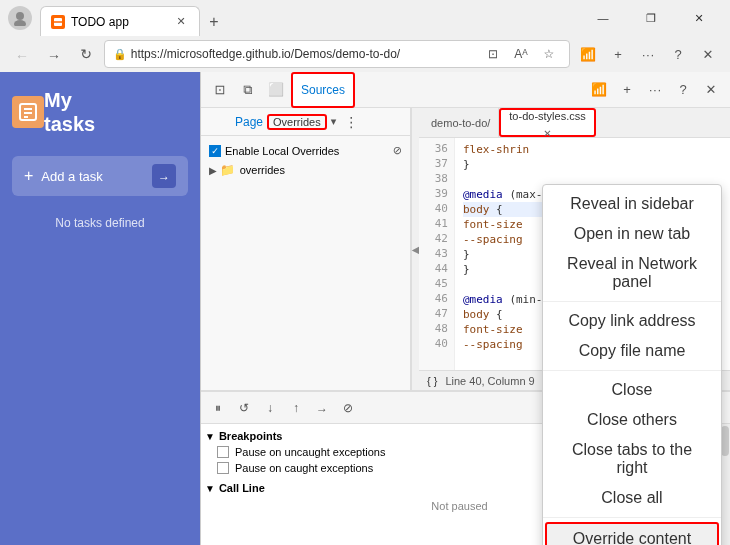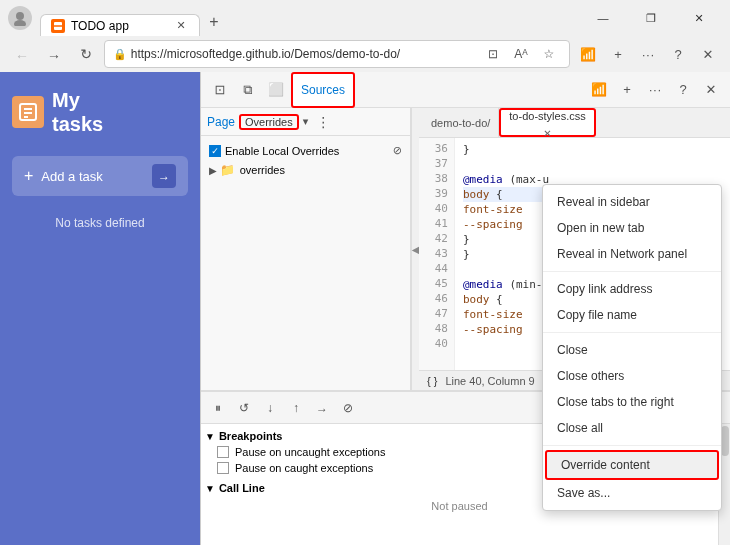--- a/index.html
+++ b/index.html
@@ -5,21 +5,21 @@
     * { box-sizing: border-box; margin: 0; padding: 0; }
     body { font-family: 'Segoe UI', Arial, sans-serif; font-size: 12px; background: #f0f0f0; width: 730px; height: 545px; overflow: hidden; }
 
     
     .browser-frame { width: 730px; height: 545px; background: #f0f0f0; display: flex; flex-direction: column; }
 
     
     .title-bar { height: 36px; background: #f0f0f0; display: flex; align-items: center; padding: 0 8px; gap: 8px; }
     .profile-icon { width: 24px; height: 24px; border-radius: 50%; background: #ccc; display: flex; align-items: center; justify-content: center; }
     .tabs-area { display: flex; align-items: flex-end; flex: 1; height: 100%; }
-    .tab { height: 22px; background: white; border-radius: 6px 6px 0 0; display: flex; align-items: center; padding: 0 10px; gap: 6px; min-width: 160px; border: 1px solid #ccc; border-bottom: none; font-size: 12px; }
+    .tab { height: 30px; background: white; border-radius: 6px 6px 0 0; display: flex; align-items: center; padding: 0 10px; gap: 6px; min-width: 160px; border: 1px solid #ccc; border-bottom: none; font-size: 12px; }
     .tab-favicon { width: 14px; height: 14px; background: #f60; border-radius: 2px; display: flex; align-items: center; justify-content: center; }
     .tab-close { width: 16px; height: 16px; display: flex; align-items: center; justify-content: center; cursor: pointer; border-radius: 3px; font-size: 11px; color: #555; margin-left: auto; }
     .new-tab-btn { width: 28px; height: 28px; display: flex; align-items: center; justify-content: center; cursor: pointer; font-size: 16px; color: #555; }
     .window-controls { display: flex; gap: 2px; margin-left: auto; }
     .win-btn { width: 46px; height: 30px; display: flex; align-items: center; justify-content: center; cursor: pointer; font-size: 11px; color: #333; }
 
     
     .address-bar { height: 36px; background: #f0f0f0; display: flex; align-items: center; padding: 0 8px; gap: 4px; }
     .nav-btn { width: 28px; height: 28px; display: flex; align-items: center; justify-content: center; cursor: pointer; border-radius: 4px; color: #555; font-size: 14px; }
     .nav-btn.disabled { color: #bbb; cursor: default; }
@@ -29,21 +29,21 @@
     .url-actions { display: flex; gap: 4px; }
     .url-action-btn { width: 24px; height: 24px; display: flex; align-items: center; justify-content: center; cursor: pointer; border-radius: 3px; color: #555; font-size: 12px; }
     .toolbar-right { display: flex; gap: 2px; align-items: center; }
     .toolbar-btn { width: 28px; height: 28px; display: flex; align-items: center; justify-content: center; cursor: pointer; border-radius: 4px; color: #555; font-size: 13px; }
 
     
     .main-content { flex: 1; display: flex; overflow: hidden; background: white; }
 
     
     .app-sidebar { width: 200px; background: #5b6fc7; display: flex; flex-direction: column; padding: 16px 12px; }
-    .app-title { display: flex; align-items: center; gap: 8px; margin-bottom: 20px; }
+    .app-title { display: flex; align-items: center; margin-bottom: 20px; }
     .app-title-icon { width: 32px; height: 32px; background: #f0a060; border-radius: 4px; display: flex; align-items: center; justify-content: center; color: white; font-size: 16px; }
     .app-title-text { color: white; font-size: 20px; font-weight: bold; line-height: 1.2; }
     .add-task-btn { display: flex; align-items: center; gap: 8px; background: rgba(255,255,255,0.2); border-radius: 6px; padding: 8px 12px; cursor: pointer; margin-bottom: 12px; }
     .add-task-plus { color: white; font-size: 16px; }
     .add-task-label { color: white; font-size: 13px; flex: 1; }
     .add-task-arrow { width: 24px; height: 24px; background: #4a5bb5; border-radius: 4px; display: flex; align-items: center; justify-content: center; color: white; font-size: 12px; }
     .no-tasks { color: rgba(255,255,255,0.8); font-size: 12px; text-align: center; margin-top: 8px; }
 
     
     .devtools { flex: 1; background: white; display: flex; flex-direction: column; border-left: 1px solid #ccc; }
@@ -57,21 +57,21 @@
     .dt-tab-highlighted { border: 2px solid red !important; border-radius: 3px; }
     .dt-more { margin-left: auto; }
 
     
     .devtools-body { flex: 1; display: flex; flex-direction: column; overflow: hidden; }
 
     
     .sources-panel { flex: 1; display: flex; overflow: hidden; }
     .sources-left { width: 210px; background: #f8f8f8; border-right: 1px solid #ddd; display: flex; flex-direction: column; }
     .page-tab-area { display: flex; align-items: center; padding: 0 6px; height: 28px; border-bottom: 1px solid #ddd; gap: 4px; }
-    .page-tab { font-size: 12px; color: #0078d4; cursor: pointer; }
+    .page-tab { font-size: 12px; color: #0078d4; cursor: pointer; margin-left: 28px; }
     .overrides-tab { display: flex; align-items: center; gap: 4px; }
     .overrides-badge { border: 2px solid red; border-radius: 3px; padding: 0 4px; font-size: 11px; color: #333; cursor: pointer; }
     .page-tab-more { font-size: 14px; color: #555; cursor: pointer; margin-left: 2px; }
     .page-tab-chevron { font-size: 11px; color: #555; cursor: pointer; }
     .sources-left-content { flex: 1; overflow-y: auto; padding: 4px; }
     .enable-overrides { display: flex; align-items: center; gap: 4px; padding: 4px; }
     .checkbox { width: 12px; height: 12px; border: 1px solid #999; background: white; display: flex; align-items: center; justify-content: center; cursor: pointer; }
     .checkbox.checked { background: #0078d4; border-color: #0078d4; color: white; font-size: 9px; }
     .override-label { font-size: 11px; }
     .override-clear { font-size: 11px; color: #555; cursor: pointer; margin-left: auto; }
@@ -113,21 +113,21 @@
     .section-arrow { font-size: 10px; }
     .bp-item { display: flex; align-items: center; gap: 6px; padding: 2px 12px; }
     .bp-checkbox { width: 12px; height: 12px; border: 1px solid #999; background: white; }
     .bp-label { font-size: 11px; }
     .not-paused { font-size: 11px; color: #888; text-align: center; padding: 4px; }
     .bottom-scrollbar { width: 12px; background: #f0f0f0; border-left: 1px solid #ddd; }
     .scroll-thumb { width: 8px; height: 30px; background: #ccc; border-radius: 4px; margin: 2px auto; }
 
     
     .context-menu { position: absolute; top: 112px; right: 8px; width: 180px; background: white; border: 1px solid #ccc; border-radius: 4px; box-shadow: 0 4px 12px rgba(0,0,0,0.2); z-index: 100; padding: 4px 0; }
-    .ctx-item { padding: 6px 14px; font-size: 12px; color: #333; cursor: pointer; }
+    .ctx-item { padding: 6px 14px; font-size: 16px; color: #333; cursor: pointer; text-align: center; }
     .ctx-item.highlighted { border: 2px solid red; border-radius: 3px; background: #f0f0f0; margin: 0 2px; }
     .ctx-divider { height: 1px; background: #eee; margin: 4px 0; }
 
     
     .resize-handle { width: 8px; background: #f0f0f0; cursor: col-resize; border-left: 1px solid #ddd; display: flex; align-items: center; justify-content: center; }
     .resize-arrow { font-size: 10px; color: #888; }
   </style>
 </head>
 <body>
 
@@ -276,20 +276,21 @@
                   <div>42</div>
                   <div>43</div>
                   <div>44</div>
                   <div>45</div>
                 <div>46</div>
                   <div>47</div>
                   <div>48</div>
                   <div>40</div>
               </div>
               <div class="code-content">
+                <div class="code-line"><span class="prop">  flex-shrin</span></div>
                 <div class="code-line">}</div>
                 <div class="code-line"></div>
                 <div class="code-line"><span class="at-rule">@media</span> <span>(max-u</span></div>
                 <div class="code-line" style="background:#e8f0fe;">  <span class="prop">body</span> {</div>
                 <div class="code-line">    <span class="prop">font-size</span></div>
                 <div class="code-line">    <span class="prop">--spacing</span></div>
                 <div class="code-line">  }</div>
                 <div class="code-line">}</div>
                 <div class="code-line"></div>
                 <div class="code-line"><span class="at-rule">@media</span> <span>(min-u</span></div>

